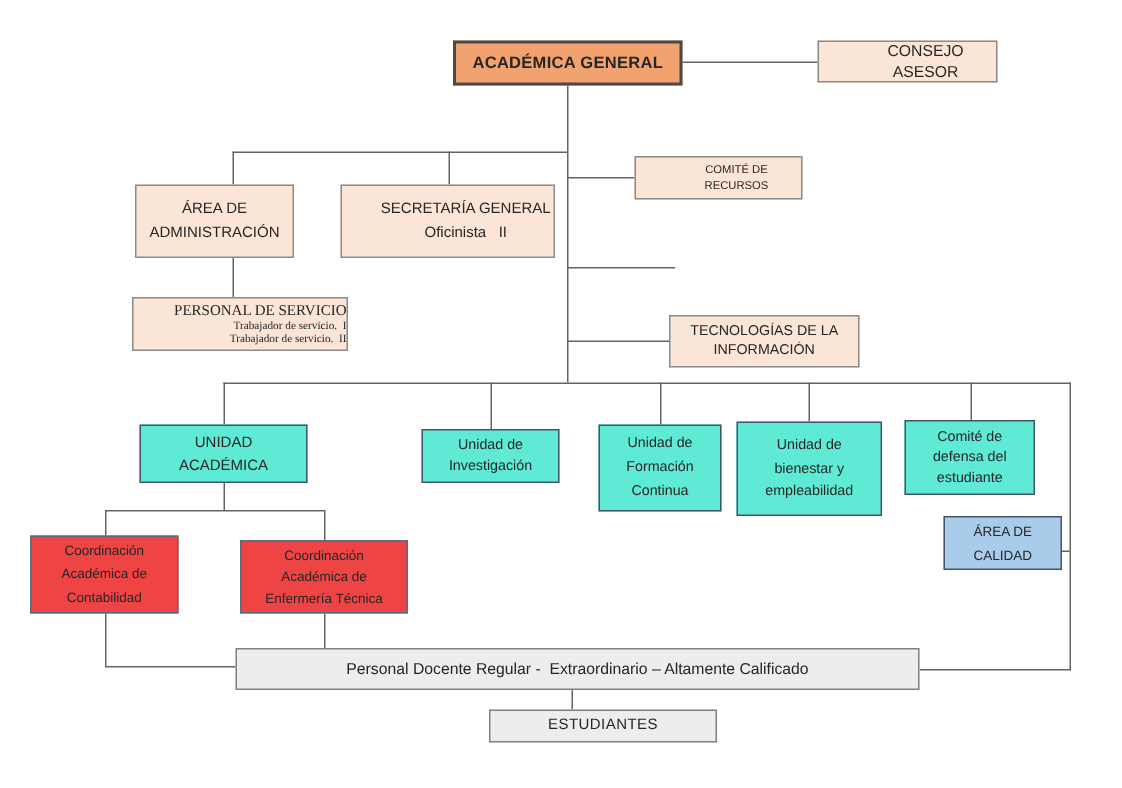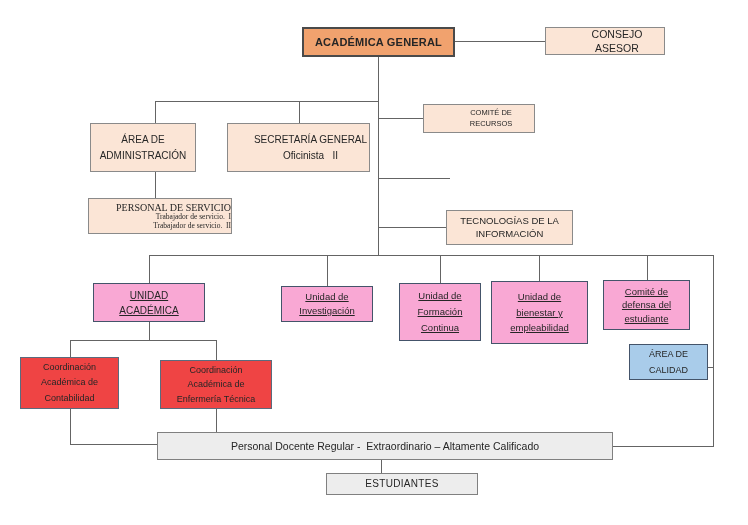--- a/index.html
+++ b/index.html
@@ -24,21 +24,21 @@
     line-height:1.35;
   }
   .root{
     background:#F1A26E;
     border:2px solid #4a4a4a;
     font-weight:bold;
     font-size:11px;
     letter-spacing:.2px;
   }
   .peach{background:#FBE5D6;border-color:#8a8a8a;padding-left:24px;}
-  .blue{background:#f9a8d4;border-color:#44546A;text-decoration:underline;}
+  .blue{background:#5eead4;border-color:#44546A;}
   .blue2{background:#A9CCEA;border-color:#44546A;}
   .lightblue{background:#ef4444;border-color:#5a6b7d;}
   .gray{background:#EDEDED;border-color:#808080;}
   .serifbox{font-family:"Liberation Serif",serif;line-height:1.15;}
   .sub{display:block;}
   .ln{position:absolute;background:#646464;}
 </style>
 </head>
 <body>
 

